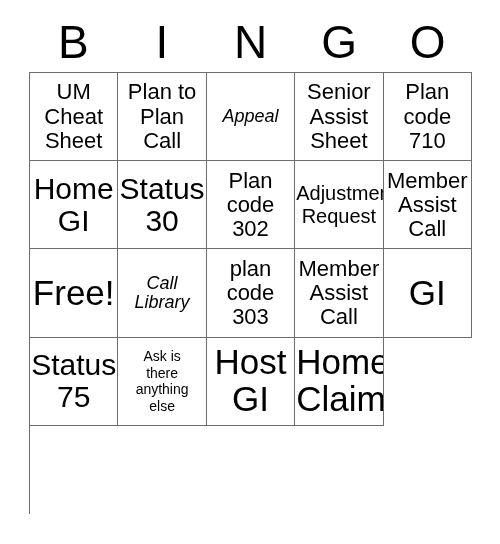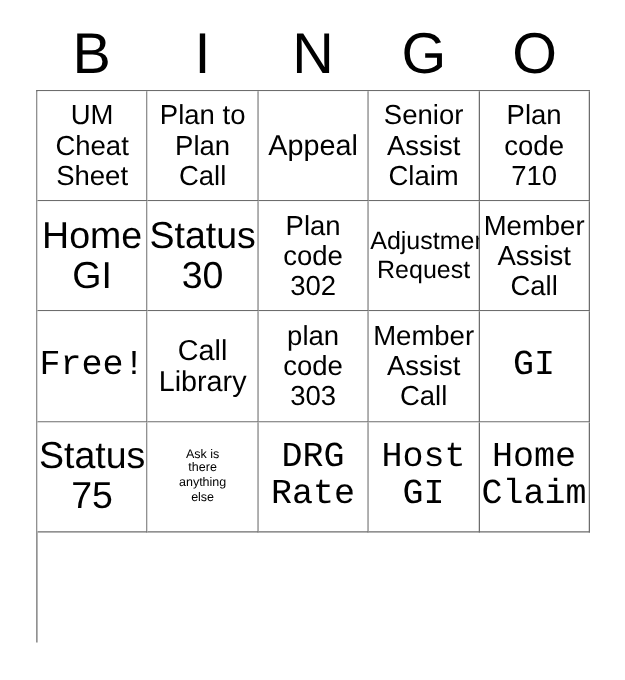--- a/index.html
+++ b/index.html
@@ -65,26 +65,26 @@
     display: block;
     width: 100%;
     padding: 0 1px;
     box-sizing: border-box;
     line-height: 1.04;
     white-space: pre-line;
     font-weight: 400;
   }
 
   
-  .fs-xs  { font-size: 10px; line-height: 1.18; }
+  .fs-xs  { font-size: 14px; line-height: 1.18; }
   .fs-s   { font-size: 20px;   line-height: 1.14; }
   .fs-m   { font-size: 22px;   line-height: 1.10; }
-  .fs-l   { font-size: 23px;   line-height: 1.08; }
+  .fs-l   { font-size: 18px;   line-height: 1.08; font-style: italic; }
   .fs-xl  { font-size: 30px;   line-height: 1.06; }
-  .fs-xxl { font-size: 28px;   line-height: 1.05; font-family: Liberation Mono, monospace; }
+  .fs-xxl { font-size: 35px;   line-height: 1.05; }
 </style>
 </head>
 <body>
 
 <div id="card">
 
   <div id="header">
     <div class="header-letter">B</div>
     <div class="header-letter">I</div>
     <div class="header-letter">N</div>
@@ -103,21 +103,21 @@
         <span class="cell-text fs-m">Plan to
 Plan
 Call</span>
       </div>
     <div class="cell">
         <span class="cell-text fs-l">Appeal</span>
       </div>
     <div class="cell">
         <span class="cell-text fs-m">Senior
 Assist
-Claim</span>
+Sheet</span>
       </div>
 
     <div class="cell">
         <span class="cell-text fs-m">Plan
 code
 710</span>
       </div>
     <div class="cell">
         <span class="cell-text fs-xl">Home
 GI</span>
@@ -167,24 +167,20 @@
 75</span>
       </div>
     <div class="cell">
         <span class="cell-text fs-xs">Ask is
 there
 anything
 else</span>
       </div>
 
     <div class="cell">
-        <span class="cell-text fs-xxl">DRG
-Rate</span>
-      </div>
-    <div class="cell">
         <span class="cell-text fs-xxl">Host
 GI</span>
       </div>
     <div class="cell">
         <span class="cell-text fs-xxl">Home
 Claim</span>
       </div>
   </div>
 
 </div>

